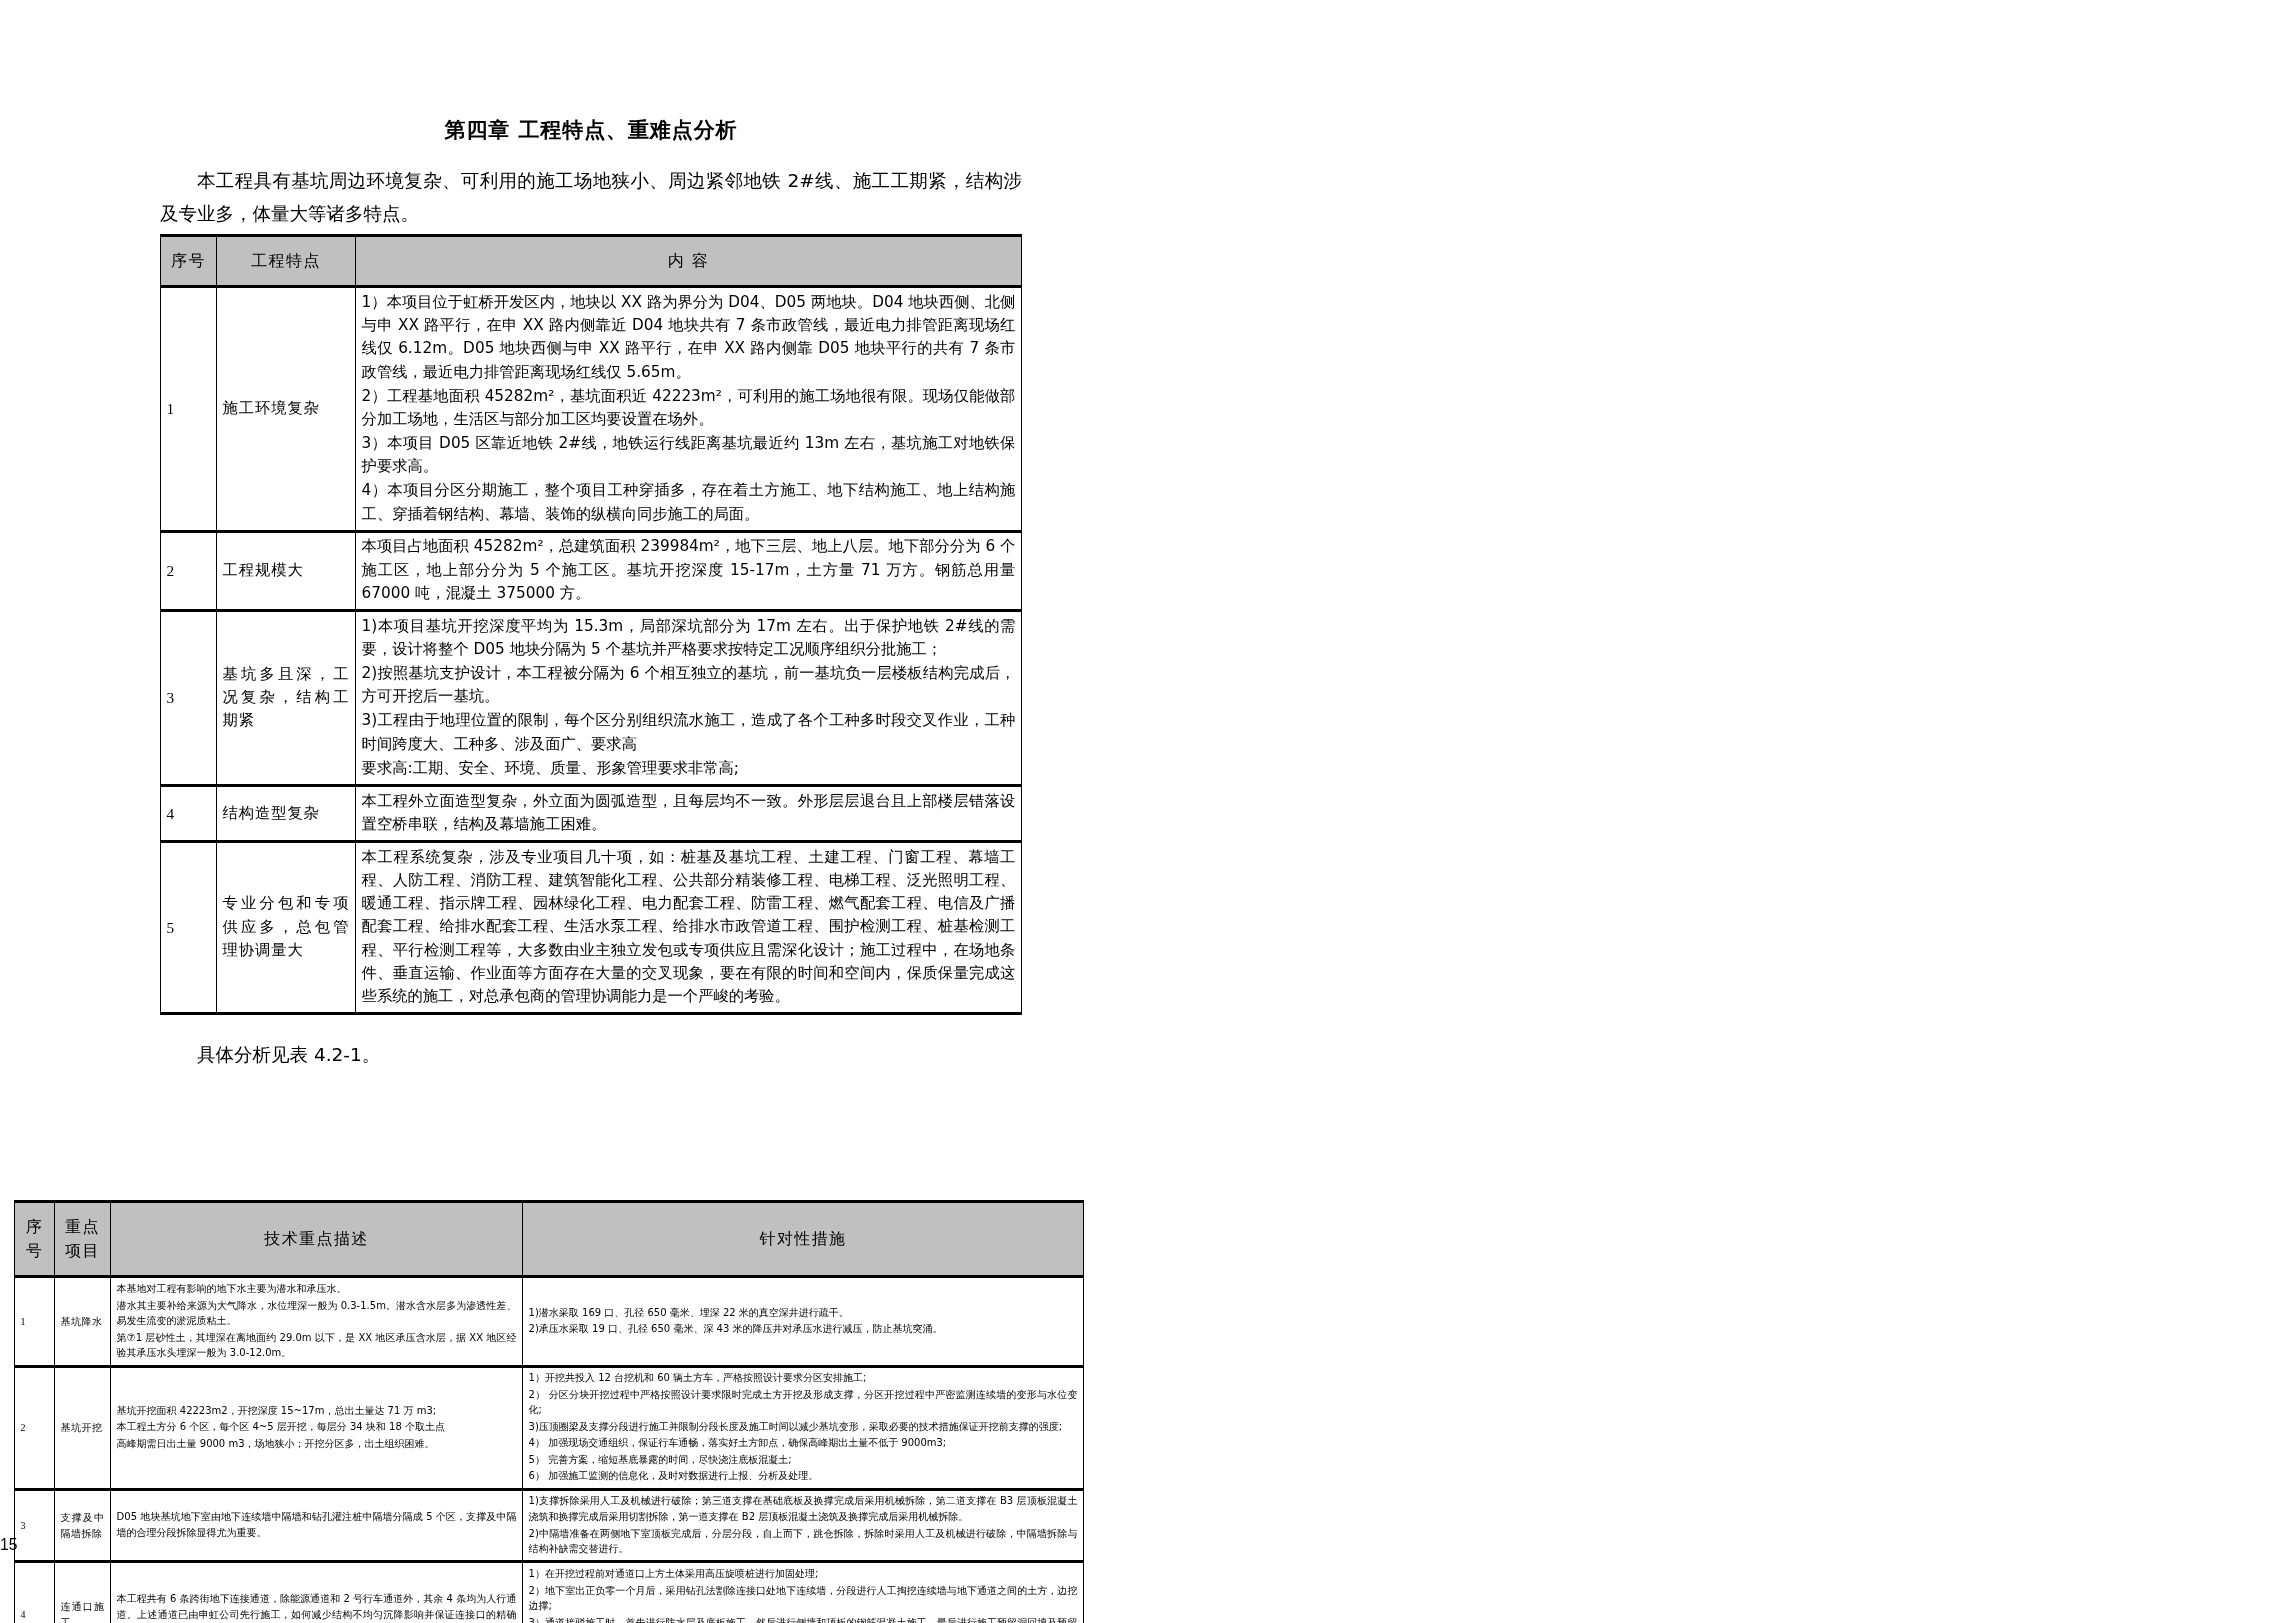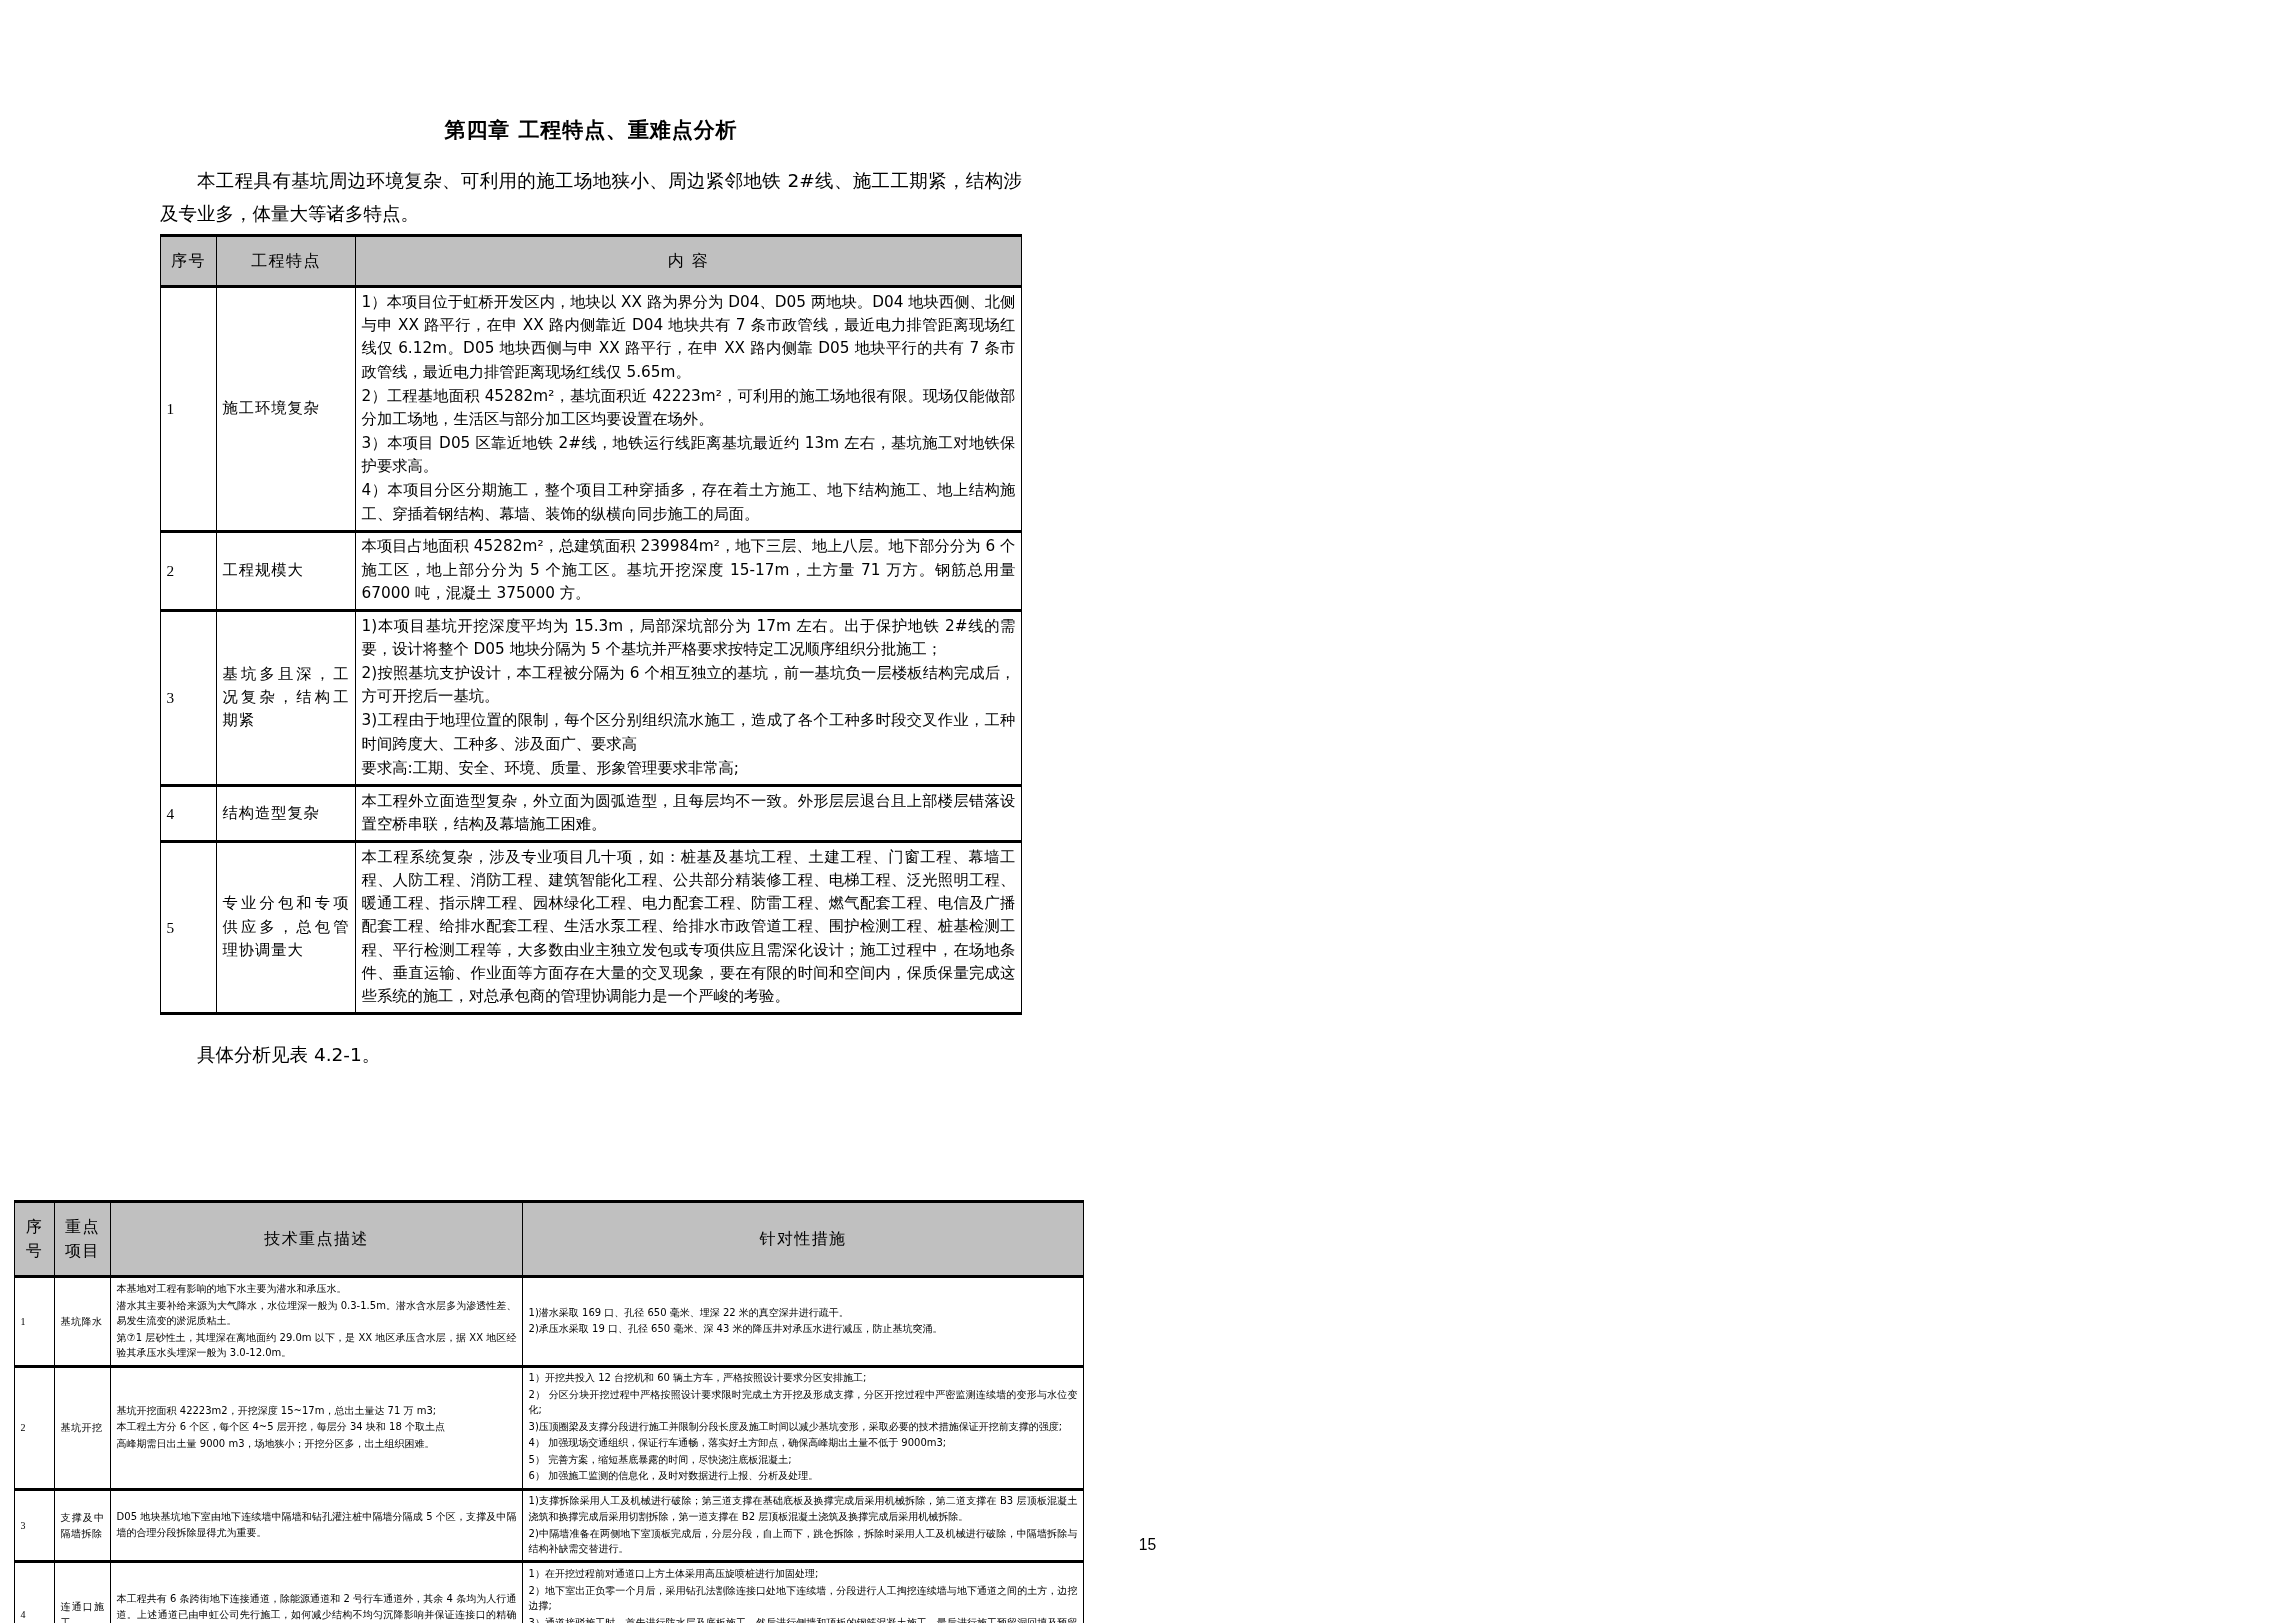--- a/index.html
+++ b/index.html
@@ -107,21 +107,21 @@
   td.c-desc { vertical-align: middle; padding: 4.6px 6.5px; }
   td.c-meas { vertical-align: top; padding: 4.6px 6.5px; }
   td.c-meas p, td.c-desc p { margin: 0 0 0.9px 0; }
 
   
   .page-number {
     position: absolute;
     left: 0;
     right: 0;
     bottom: 69px;
-    text-align: center;
+    text-align: left;
     font-size: 15.7px;
     font-family: "Liberation Sans", sans-serif;
   }
 </style>
 </head>
 <body>
 
 <div class="page">
 
   <div class="col-left">

